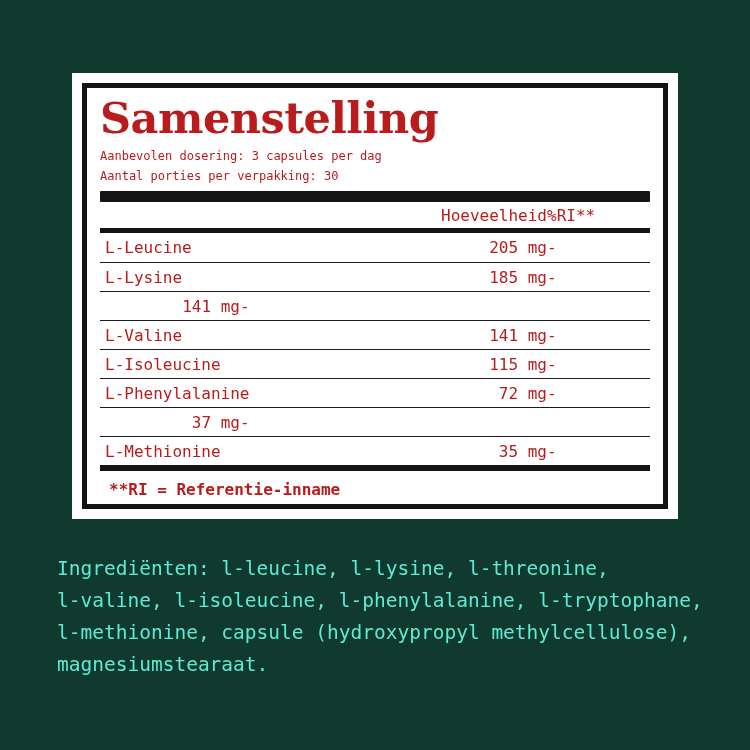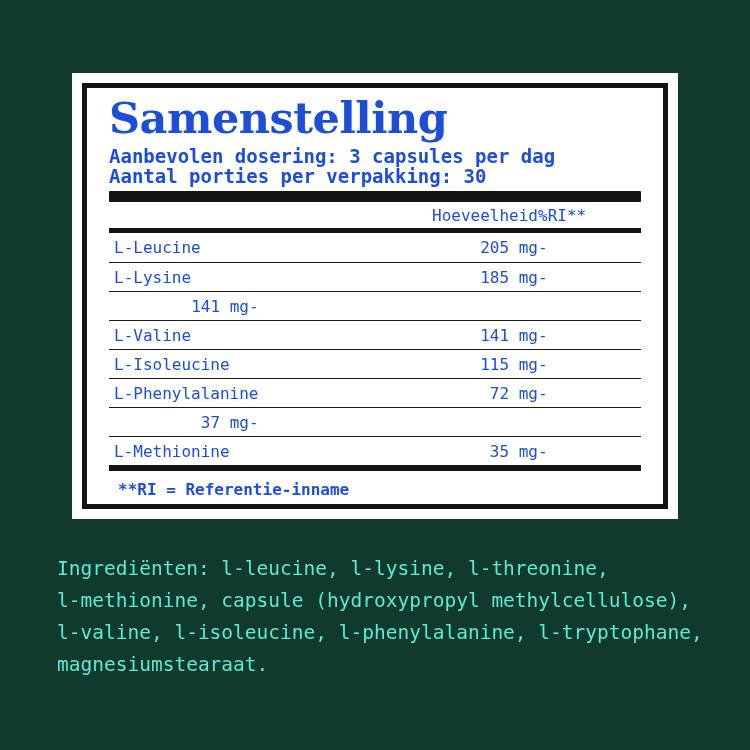--- a/index.html
+++ b/index.html
@@ -13,35 +13,35 @@
   .card {
     position: absolute;
     left: 72px; top: 73px;
     width: 606px; height: 446px;
     background: #ffffff;
     padding: 10px;
   }
   .card-inner {
     border: 5px solid #141414;
     height: 100%;
-    padding: 0 22px;
-    color: #1d4ed8;
+    padding: 0 13px;
+    color: #b91c1c;
   }
   .label-title {
     font-family: "DejaVu Serif", "Liberation Serif", serif;
     font-weight: 700;
     font-size: 43px;
     line-height: 45px;
     letter-spacing: -0.5px;
     margin-top: 8px;
   }
   .dosage-line {
-    font-size: 19px;
+    font-size: 12px;
     line-height: 20px;
-    font-weight: 700;
+    font-weight: 400;
     white-space: nowrap;
   }
   .dosage-line.first { margin-top: 5px; }
   .bar-thick {
     height: 11px;
     background: #141414;
     margin-top: 5px;
     border-radius: 1px;
   }
   .hdr-row {
@@ -145,16 +145,16 @@
 
     <div class="bar-bottom"></div>
 
     <div class="footnote">**RI = Referentie-inname</div>
 
   </div>
 </div>
 
 <div class="ingredients">
   <div>Ingrediënten: l-leucine, l-lysine, l-threonine,</div>
+  <div>l-valine, l-isoleucine, l-phenylalanine, l-tryptophane,</div>
   <div>l-methionine, capsule (hydroxypropyl methylcellulose),</div>
-  <div>l-valine, l-isoleucine, l-phenylalanine, l-tryptophane,</div>
   <div>magnesiumstearaat.</div>
 </div>
 
 </body></html>

